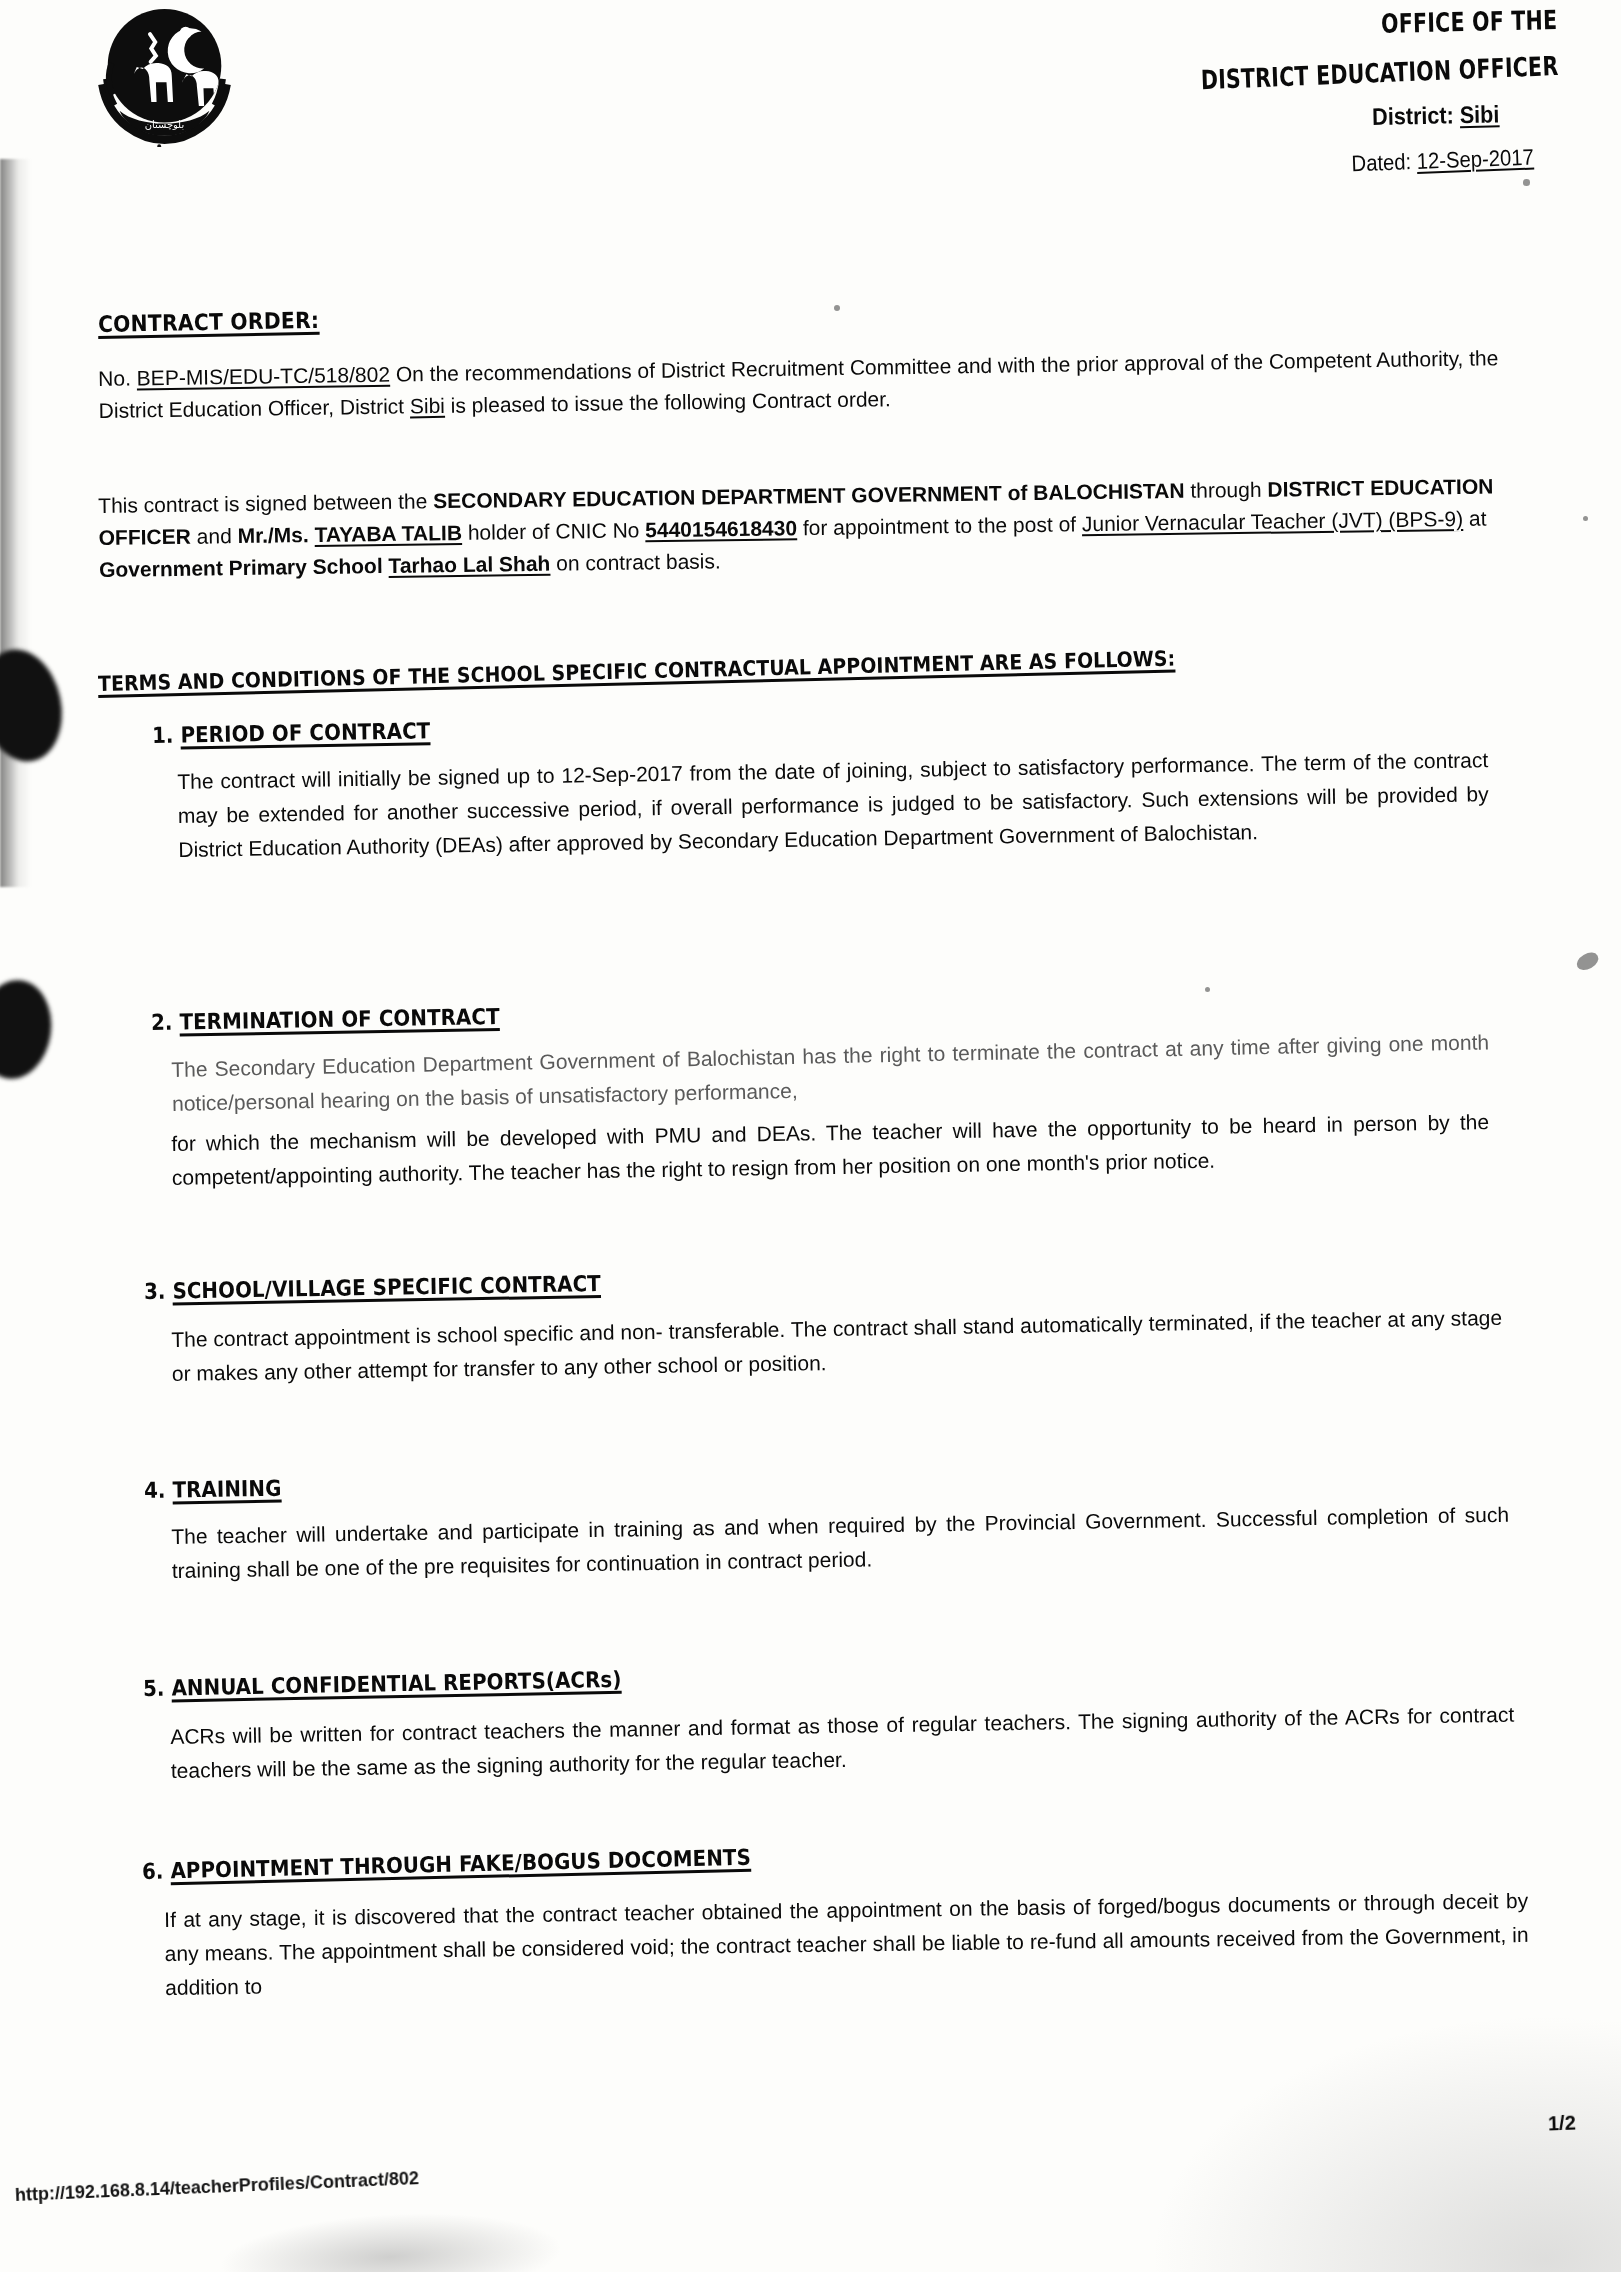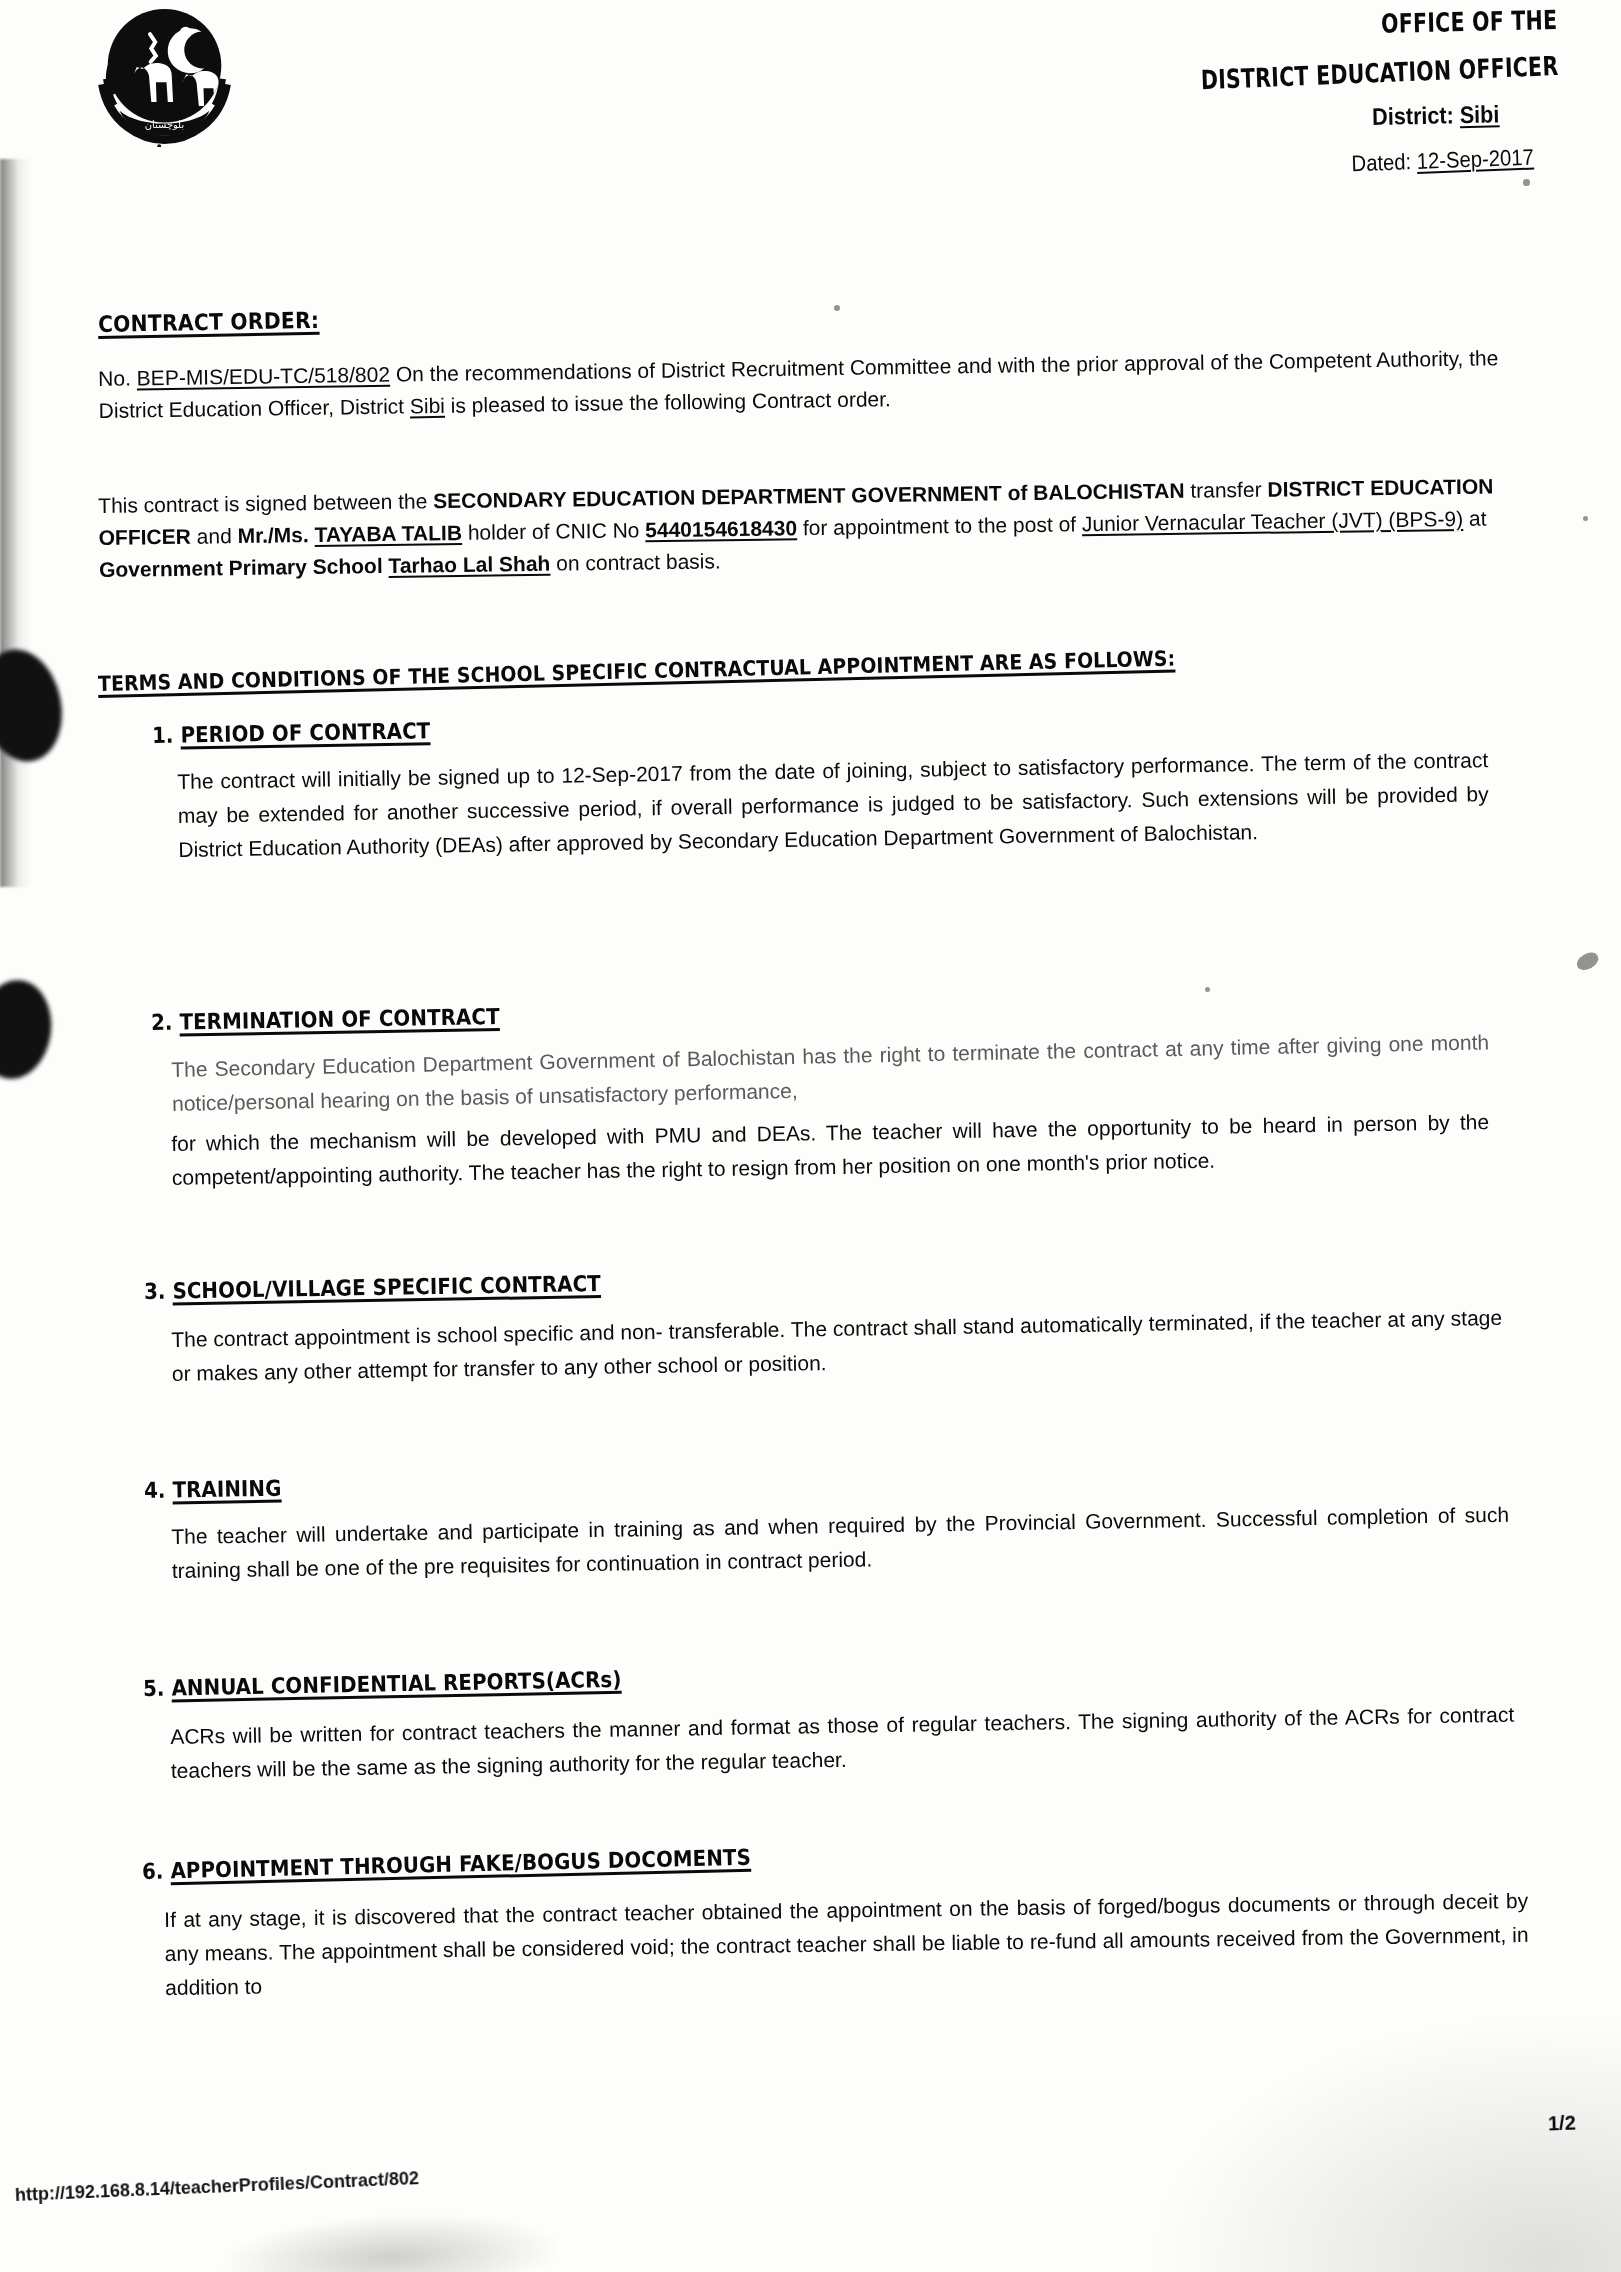--- a/index.html
+++ b/index.html
@@ -208,21 +208,21 @@
       <span>No.</span>
       <span class="ul">BEP-MIS/EDU-TC/518/802</span>
       <span>On the recommendations of District Recruitment Committee and with the prior approval of the Competent Authority, the District Education Officer, District</span>
       <span class="ul">Sibi</span>
       <span>is pleased to issue the following Contract order.</span>
     </div>
 
     <div class="para p2">
       <span>This contract is signed between the</span>
       <b>SECONDARY EDUCATION DEPARTMENT GOVERNMENT of BALOCHISTAN</b>
-      <span>transfer</span>
+      <span>through</span>
       <b>DISTRICT EDUCATION OFFICER</b>
       <span>and</span>
       <b>Mr./Ms.</b>
       <span class="ulb">TAYABA TALIB</span>
       <span>holder of CNIC No</span>
       <span class="ulb">5440154618430</span>
       <span>for appointment to the post of</span>
       <span class="ul">Junior Vernacular Teacher (JVT) (BPS-9)</span>
       <span>at</span>
       <b>Government Primary School</b>

